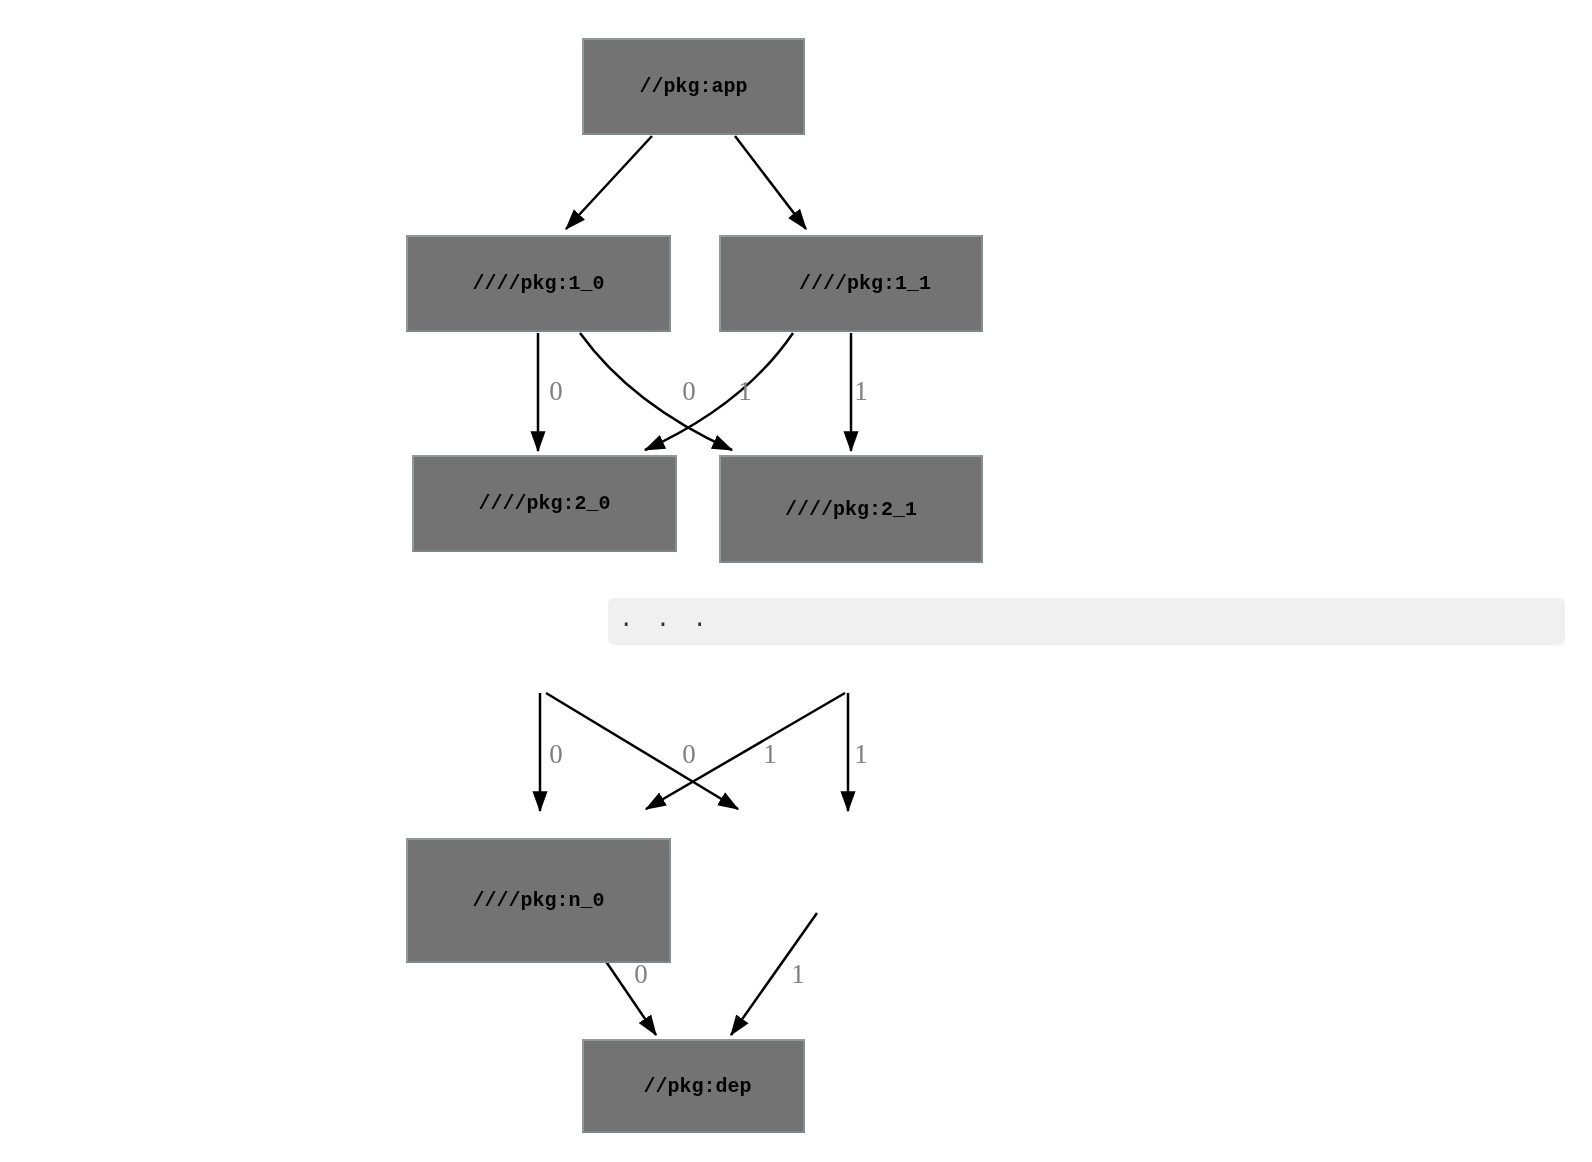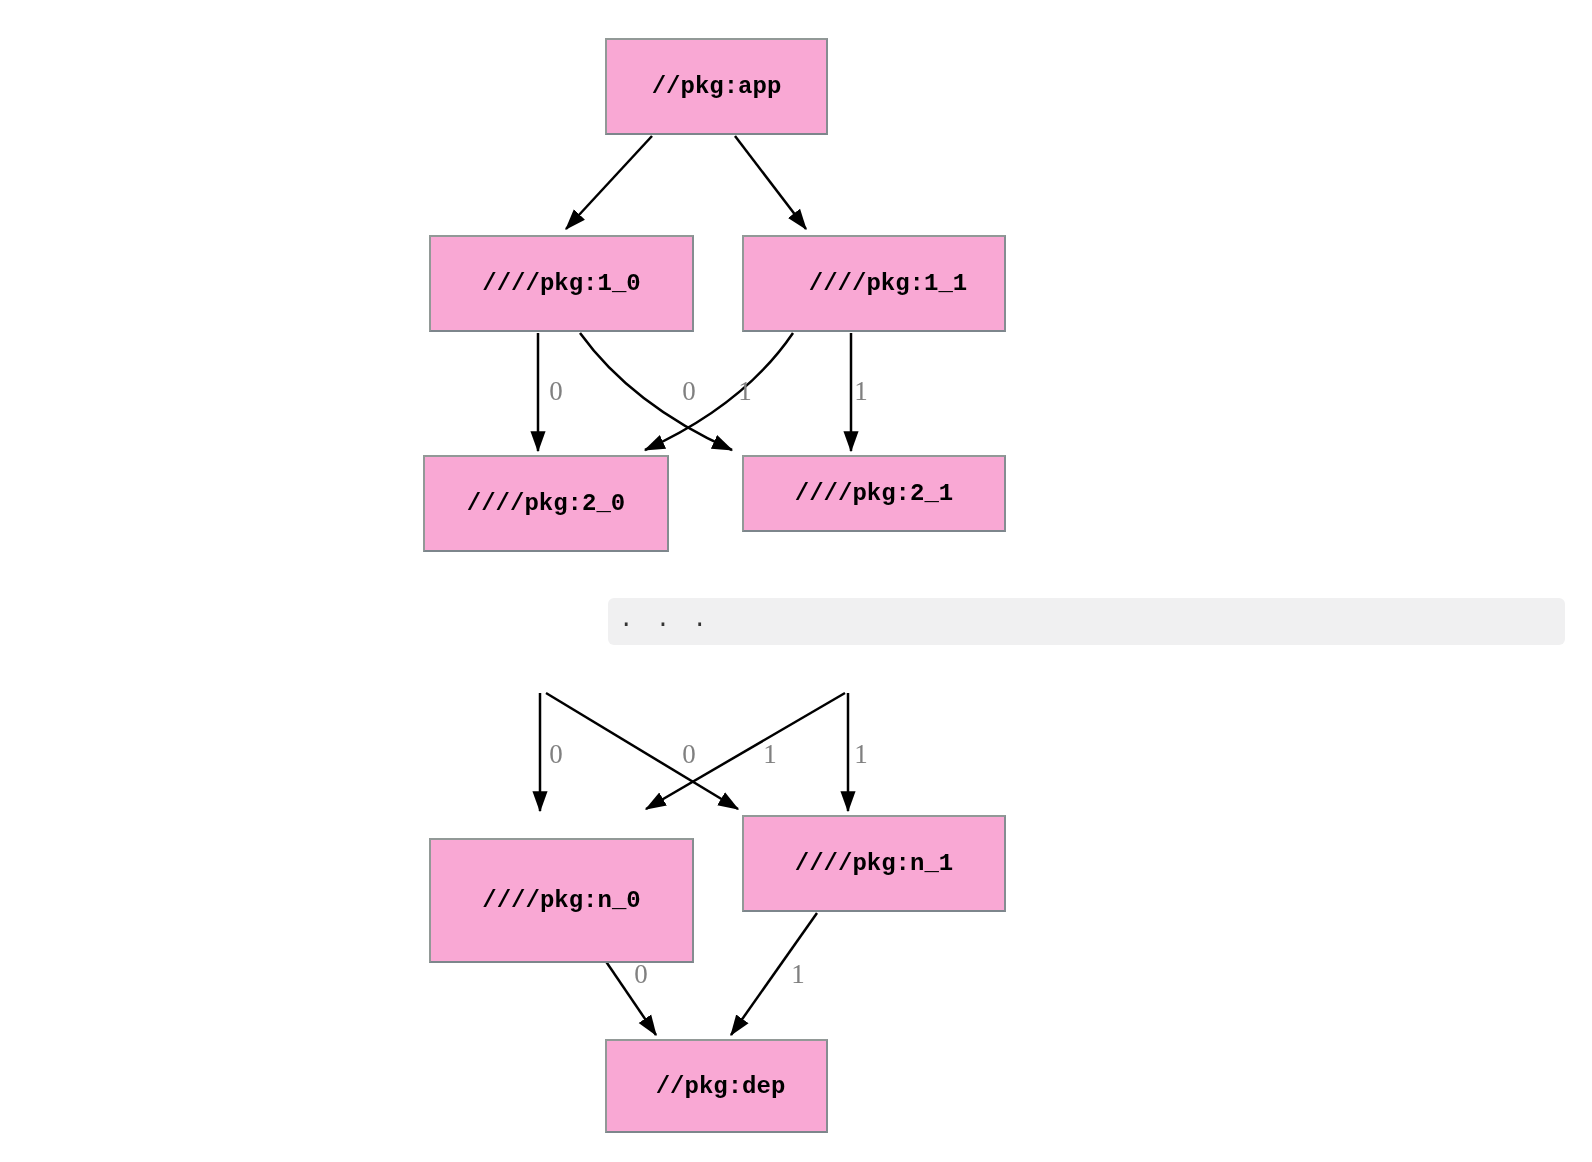--- a/index.html
+++ b/index.html
@@ -19,31 +19,30 @@
   .edge {
     fill: none;
     stroke: #000000;
     stroke-width: 2.5;
   }
   .node {
     position: absolute;
     display: flex;
     align-items: center;
     justify-content: center;
-    background: #f9a8d4;
+    background: #737373;
     border: 2px solid #929997;
     border-right-color: #858D91;
     border-bottom-color: #7D868C;
     box-sizing: border-box;
     font-family: "Liberation Mono", monospace;
     font-weight: bold;
-    font-size: 24px;
+    font-size: 20px;
     color: #000000;
     white-space: nowrap;
-    margin-left: 23px;
   }
   .edge-label {
     position: absolute;
     transform: translate(-50%, -50%);
     font-family: "Liberation Serif", serif;
     font-size: 27px;
     color: #808080;
     line-height: 1;
   }
   .continuation-band {
@@ -90,24 +89,23 @@
     <path class="edge" d="M845,693 L646,809" marker-end="url(#ah)"></path>
     <path class="edge" d="M848,693 L848,811" marker-end="url(#ah)"></path>
 
     <path class="edge" d="M573,913 L656,1035" marker-end="url(#ah)"></path>
     <path class="edge" d="M817,913 L731,1035" marker-end="url(#ah)"></path>
   </svg>
 
   <div class="node" style="left:582px; top:38px;  width:223px; height:97px;">//pkg:app</div>
   <div class="node" style="left:406px; top:235px; width:265px; height:97px;">////pkg:1_0</div>
   <div class="node" style="left:719px; top:235px; width:264px; height:97px;padding-left:28px;">////pkg:1_1</div>
-  <div class="node" style="left:400px; top:455px; width:246px; height:97px;">////pkg:2_0</div>
-  <div class="node" style="left:719px; top:455px; width:264px; height:77px;">////pkg:2_1</div>
+  <div class="node" style="left:412px; top:455px; width:265px; height:97px;">////pkg:2_0</div>
+  <div class="node" style="left:719px; top:455px; width:264px; height:108px;">////pkg:2_1</div>
   <div class="node" style="left:406px; top:838px; width:265px; height:125px;">////pkg:n_0</div>
-  <div class="node" style="left:719px; top:815px; width:264px; height:97px;">////pkg:n_1</div>
   <div class="node" style="left:582px; top:1039px; width:223px; height:94px;padding-left:8px;">//pkg:dep</div>
 
   <span class="edge-label" style="left:556px; top:391px;">0</span>
   <span class="edge-label" style="left:689px; top:391px;">0</span>
   <span class="edge-label" style="left:745px; top:391px;">1</span>
   <span class="edge-label" style="left:861px; top:391px;">1</span>
 
   <span class="edge-label" style="left:556px; top:754px;">0</span>
   <span class="edge-label" style="left:689px; top:754px;">0</span>
   <span class="edge-label" style="left:770px; top:754px;">1</span>

